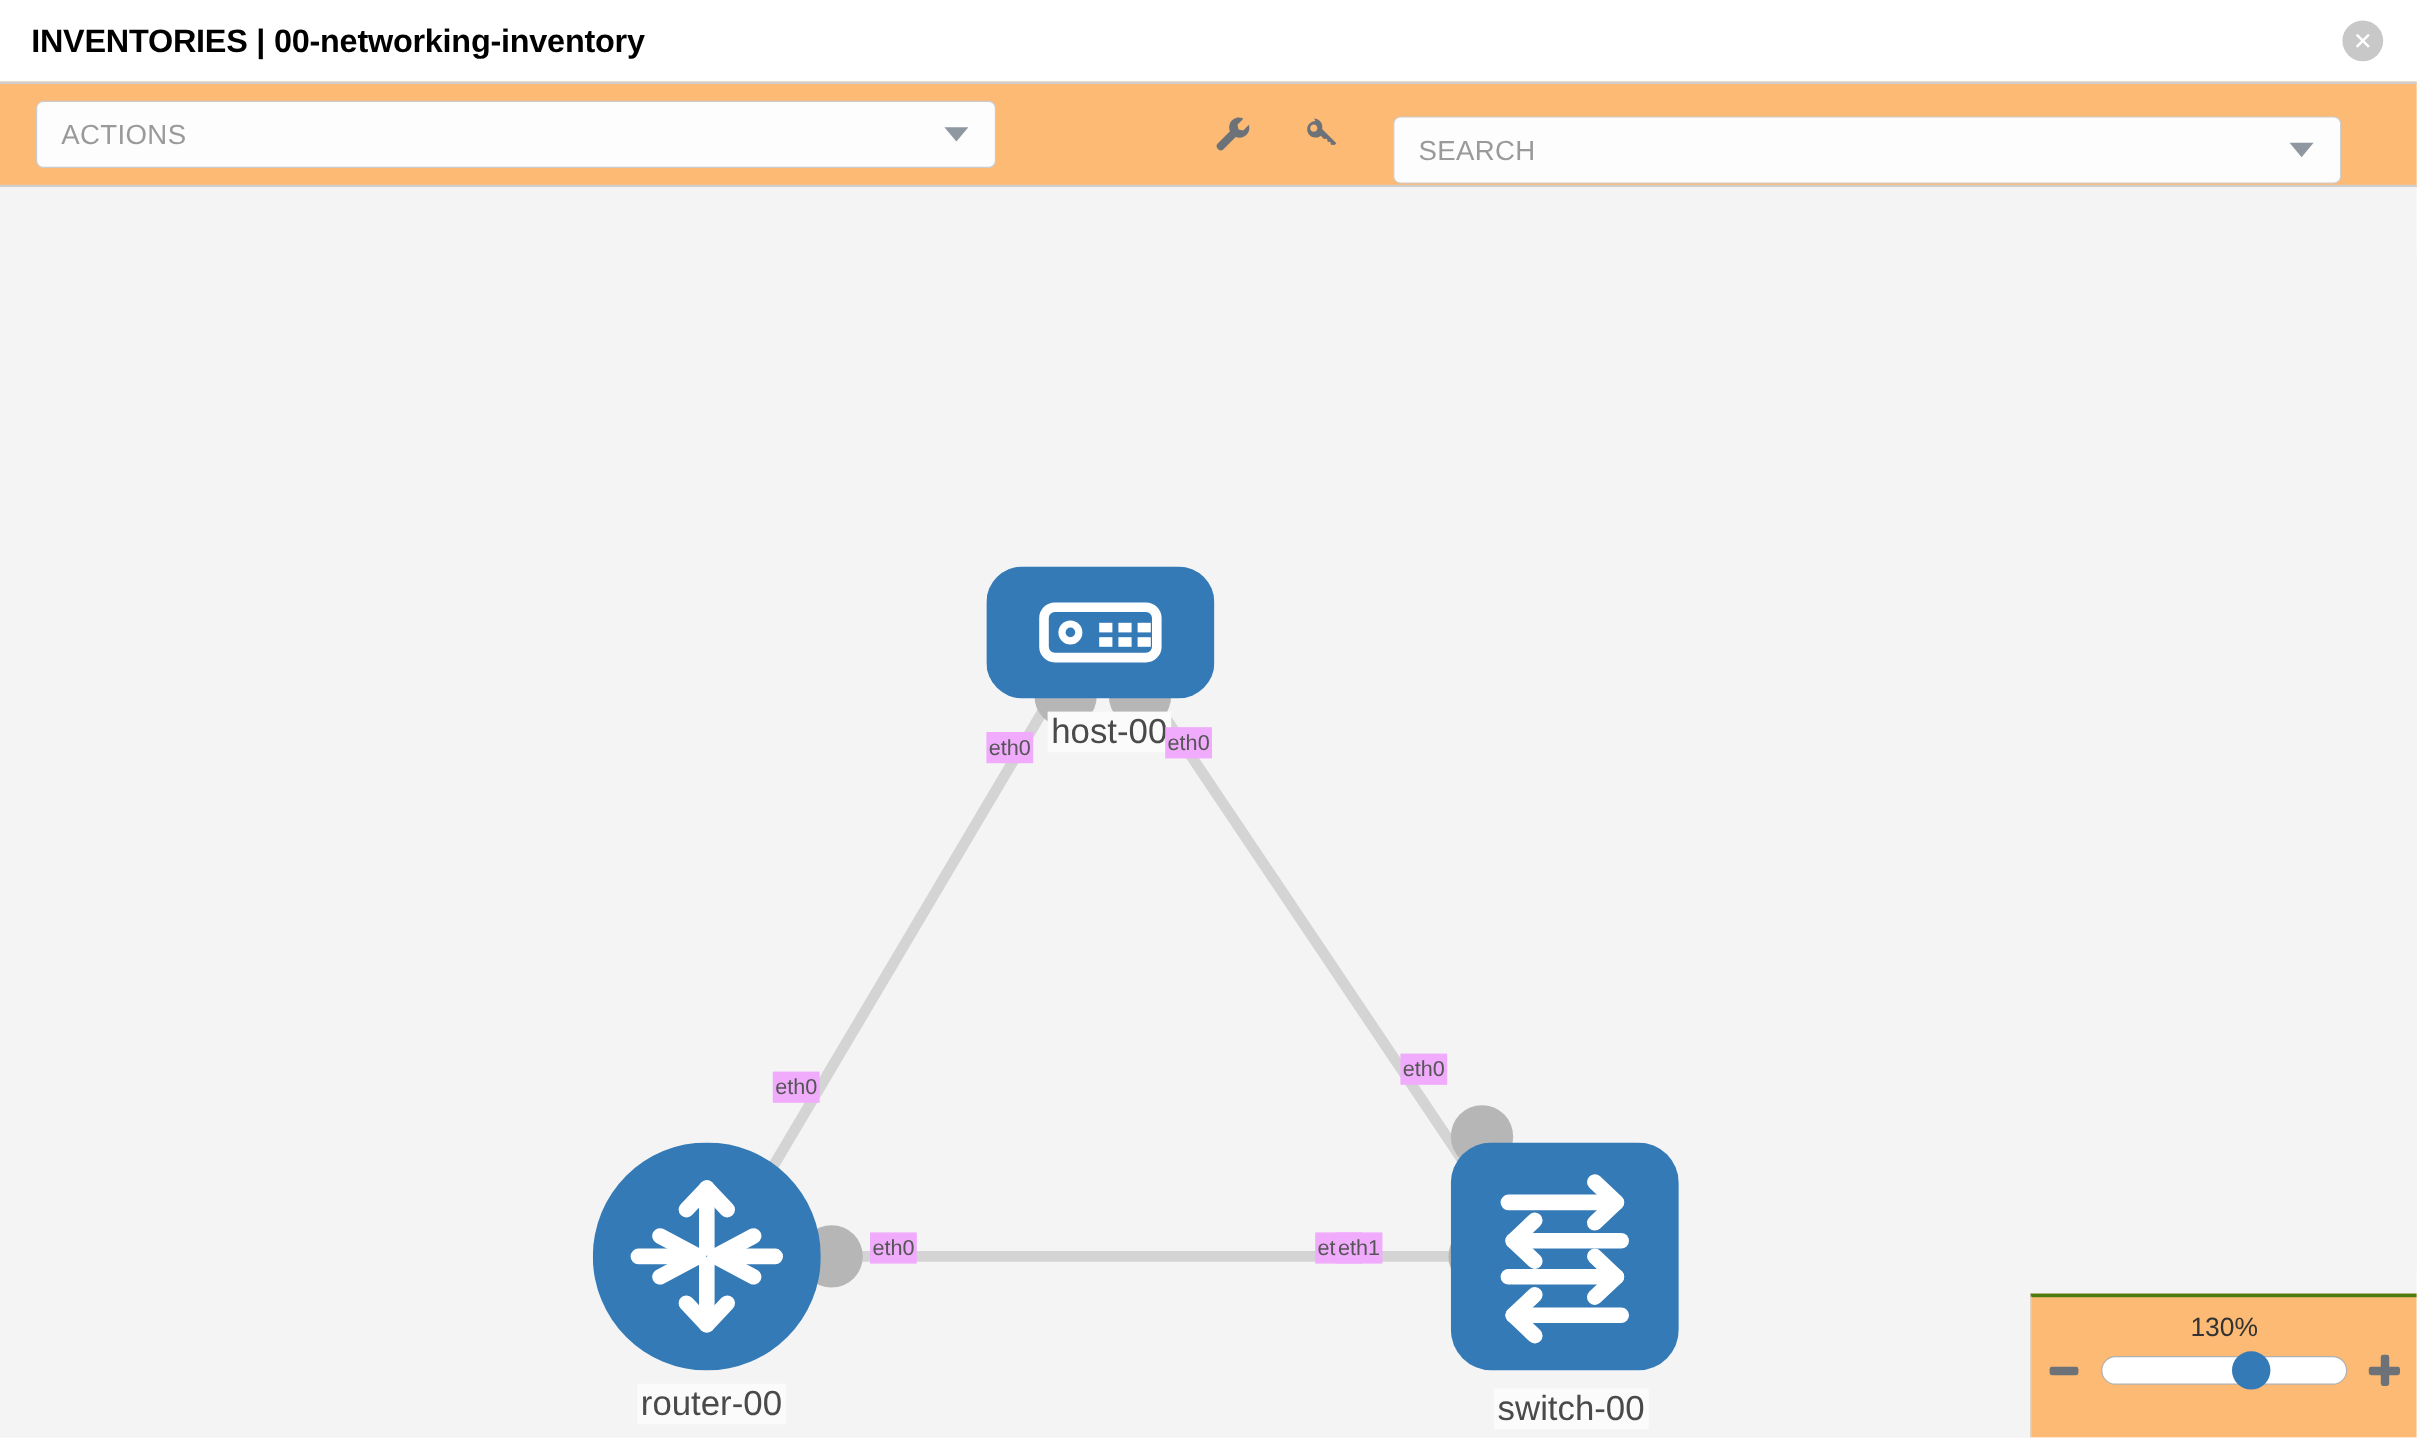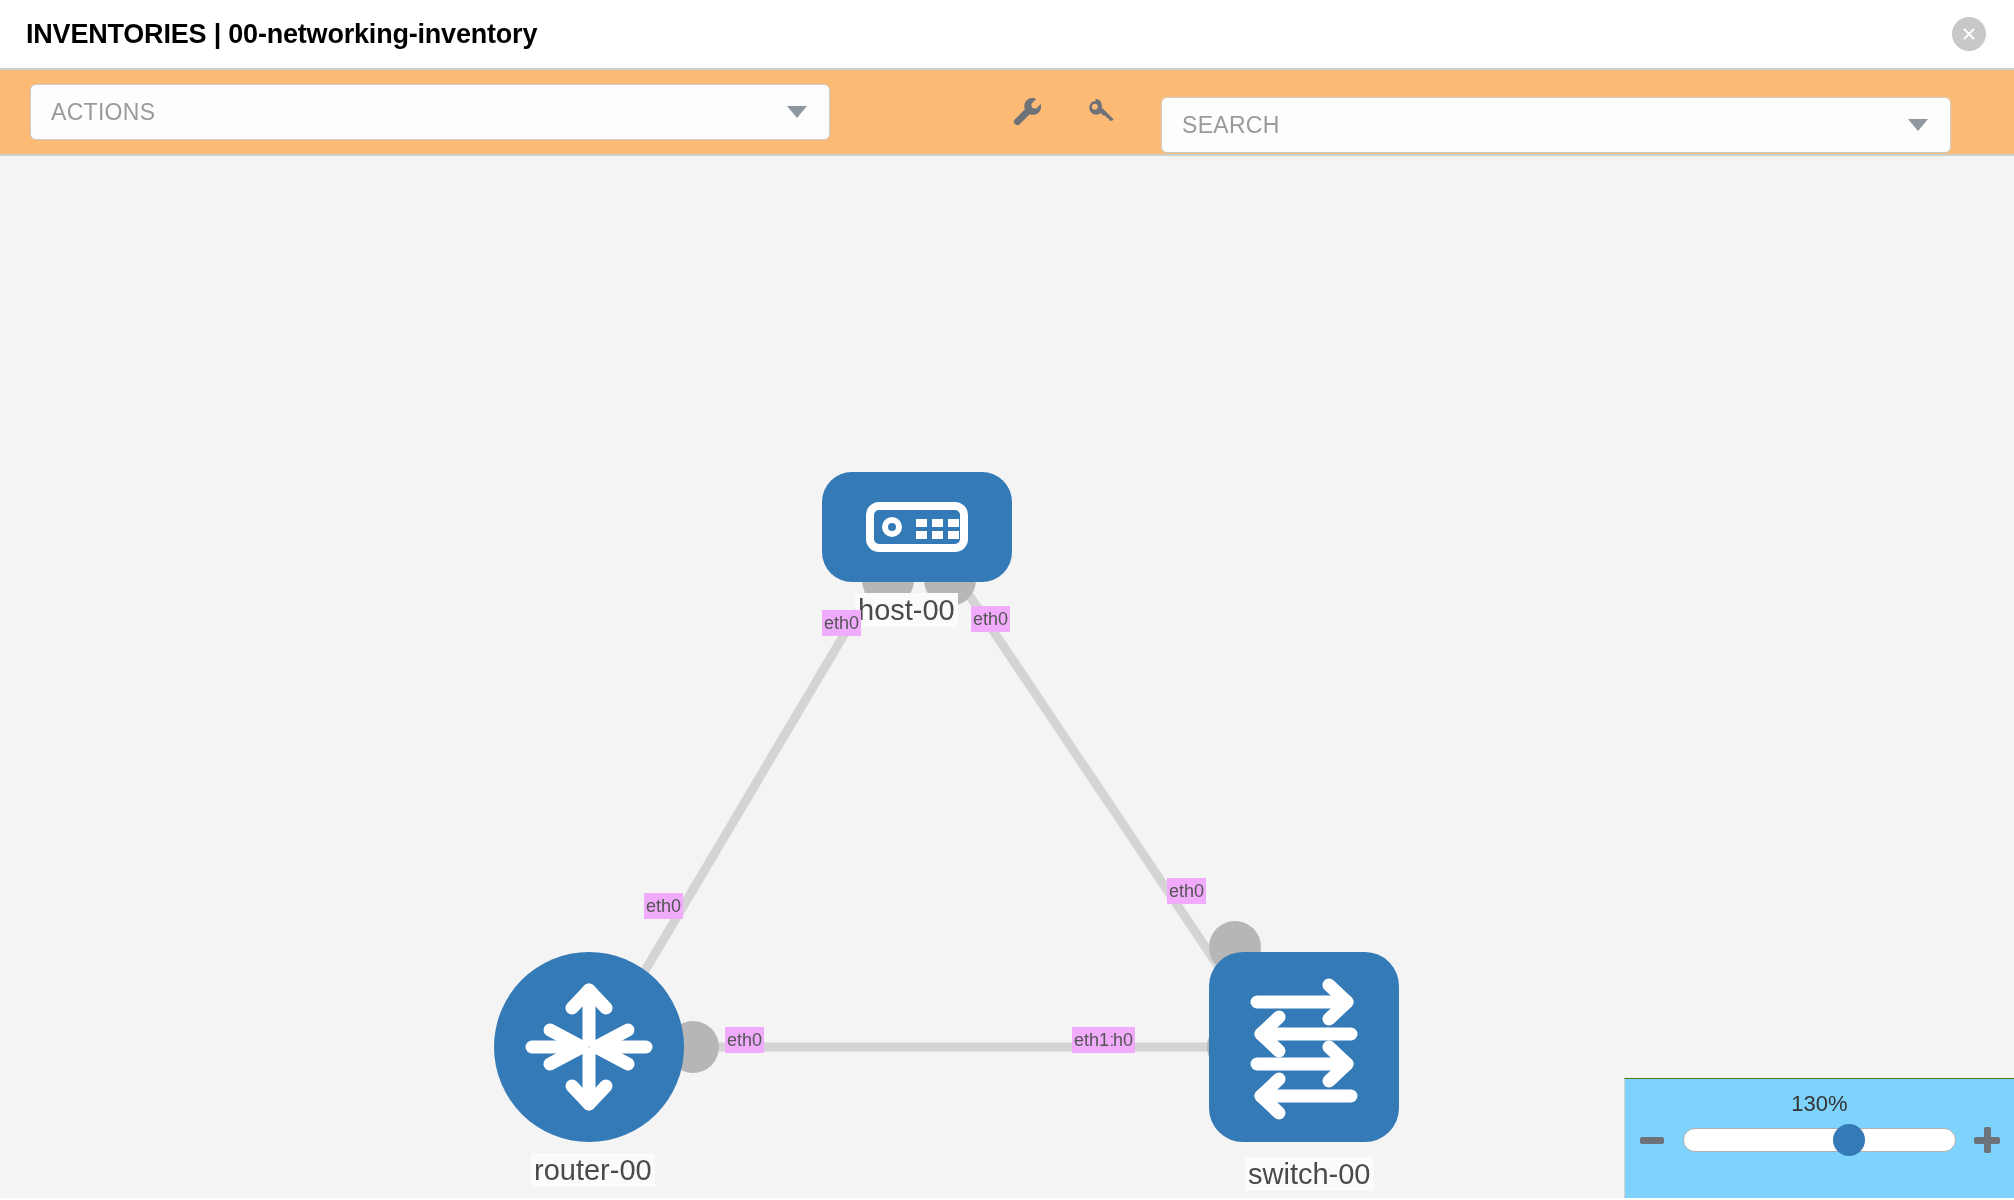--- a/index.html
+++ b/index.html
@@ -145,24 +145,24 @@
     position: absolute;
     cursor: pointer;
   }
   .node svg { display: block; }
 
   
   .zoom-panel {
     position: absolute;
     right: 0;
     bottom: 0;
-    width: 390px;
+    width: 322px;
     height: 120px;
-    background: #7dd3fc;
-    border-top: 1px solid #4d7c0f;
+    background: #fdba74;
+    border-top: 3px solid #4d7c0f;
     border-left: 1px solid #d3d3d3;
     display: flex;
     flex-direction: column;
     align-items: center;
     padding-top: 12px;
   }
   .zoom-value {
     font-size: 22px;
     color: #333333;
     margin-bottom: 6px;
@@ -307,31 +307,31 @@
         <line x1="142" y1="82" x2="52" y2="82"></line>
         <polyline points="70,65 52,82 70,99"></polyline>
         <line x1="48" y1="112" x2="138" y2="112"></line>
         <polyline points="120,95 138,112 120,129"></polyline>
         <line x1="142" y1="144" x2="52" y2="144"></line>
         <polyline points="70,127 52,144 70,161"></polyline>
       </g>
     </svg>
   </div>
 
-  <div class="node-label" style="left:855px; top:437px;">host-00</div>
+  <div class="node-label" style="left:873px; top:437px;">host-00</div>
   <div class="node-label" style="left:531px; top:997px;">router-00</div>
   <div class="node-label" style="left:1245px; top:1001px;">switch-00</div>
 
   <div class="edge-label" style="left:822px; top:454px;">eth0</div>
   <div class="edge-label" style="left:971px; top:450px;">eth0</div>
   <div class="edge-label" style="left:644px; top:737px;">eth0</div>
   <div class="edge-label" style="left:1167px; top:722px;">eth0</div>
   <div class="edge-label" style="left:725px; top:871px;">eth0</div>
   <div class="edge-label" style="left:1096px; top:871px;">eth0</div>
-  <div class="edge-label" style="left:1072px; top:871px;">eth1</div>
+  <div class="edge-label" style="left:1113px; top:871px;">eth1</div>
 
   <div class="zoom-panel">
     <div class="zoom-value">130%</div>
     <div class="zoom-row">
       <div class="zoom-btn">
         <div class="minus-glyph"></div>
       </div>
       <div class="slider-track">
         <div class="slider-handle" style="left: 61%;"></div>
       </div>

